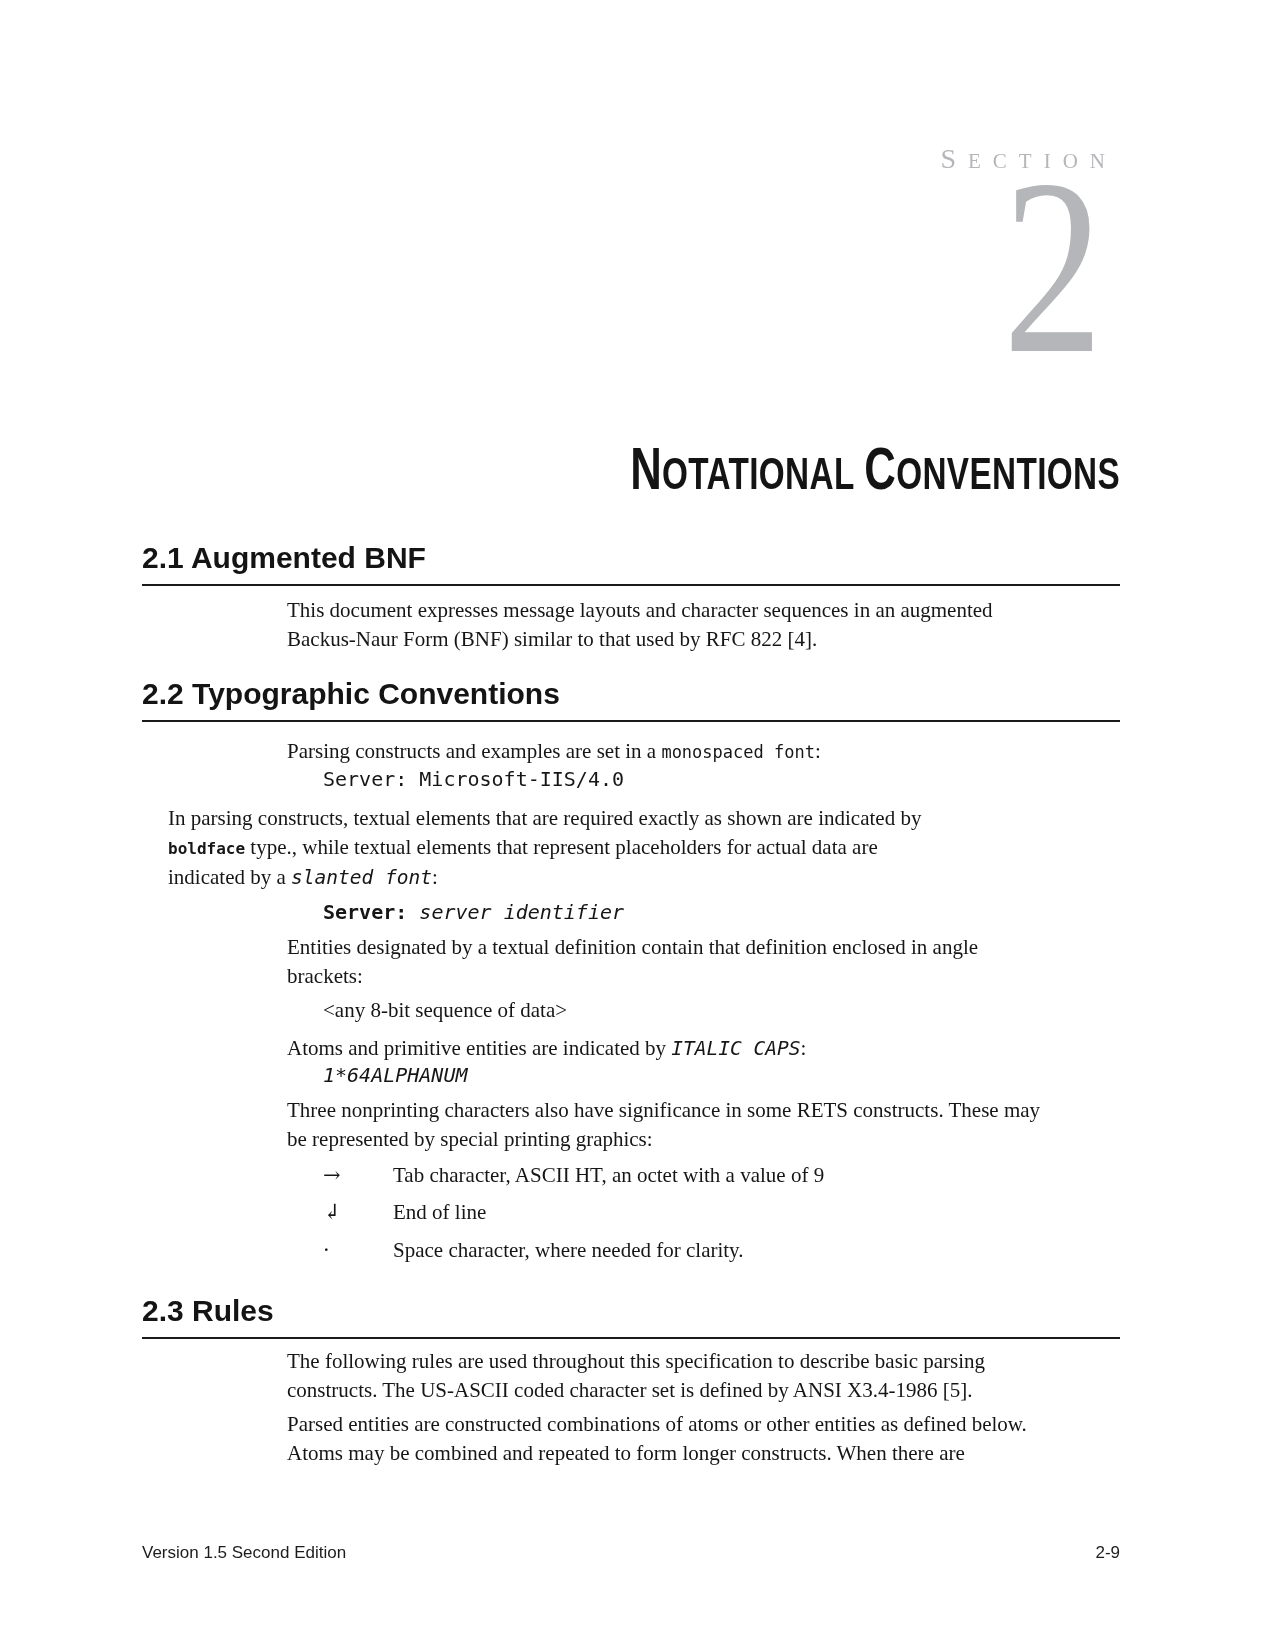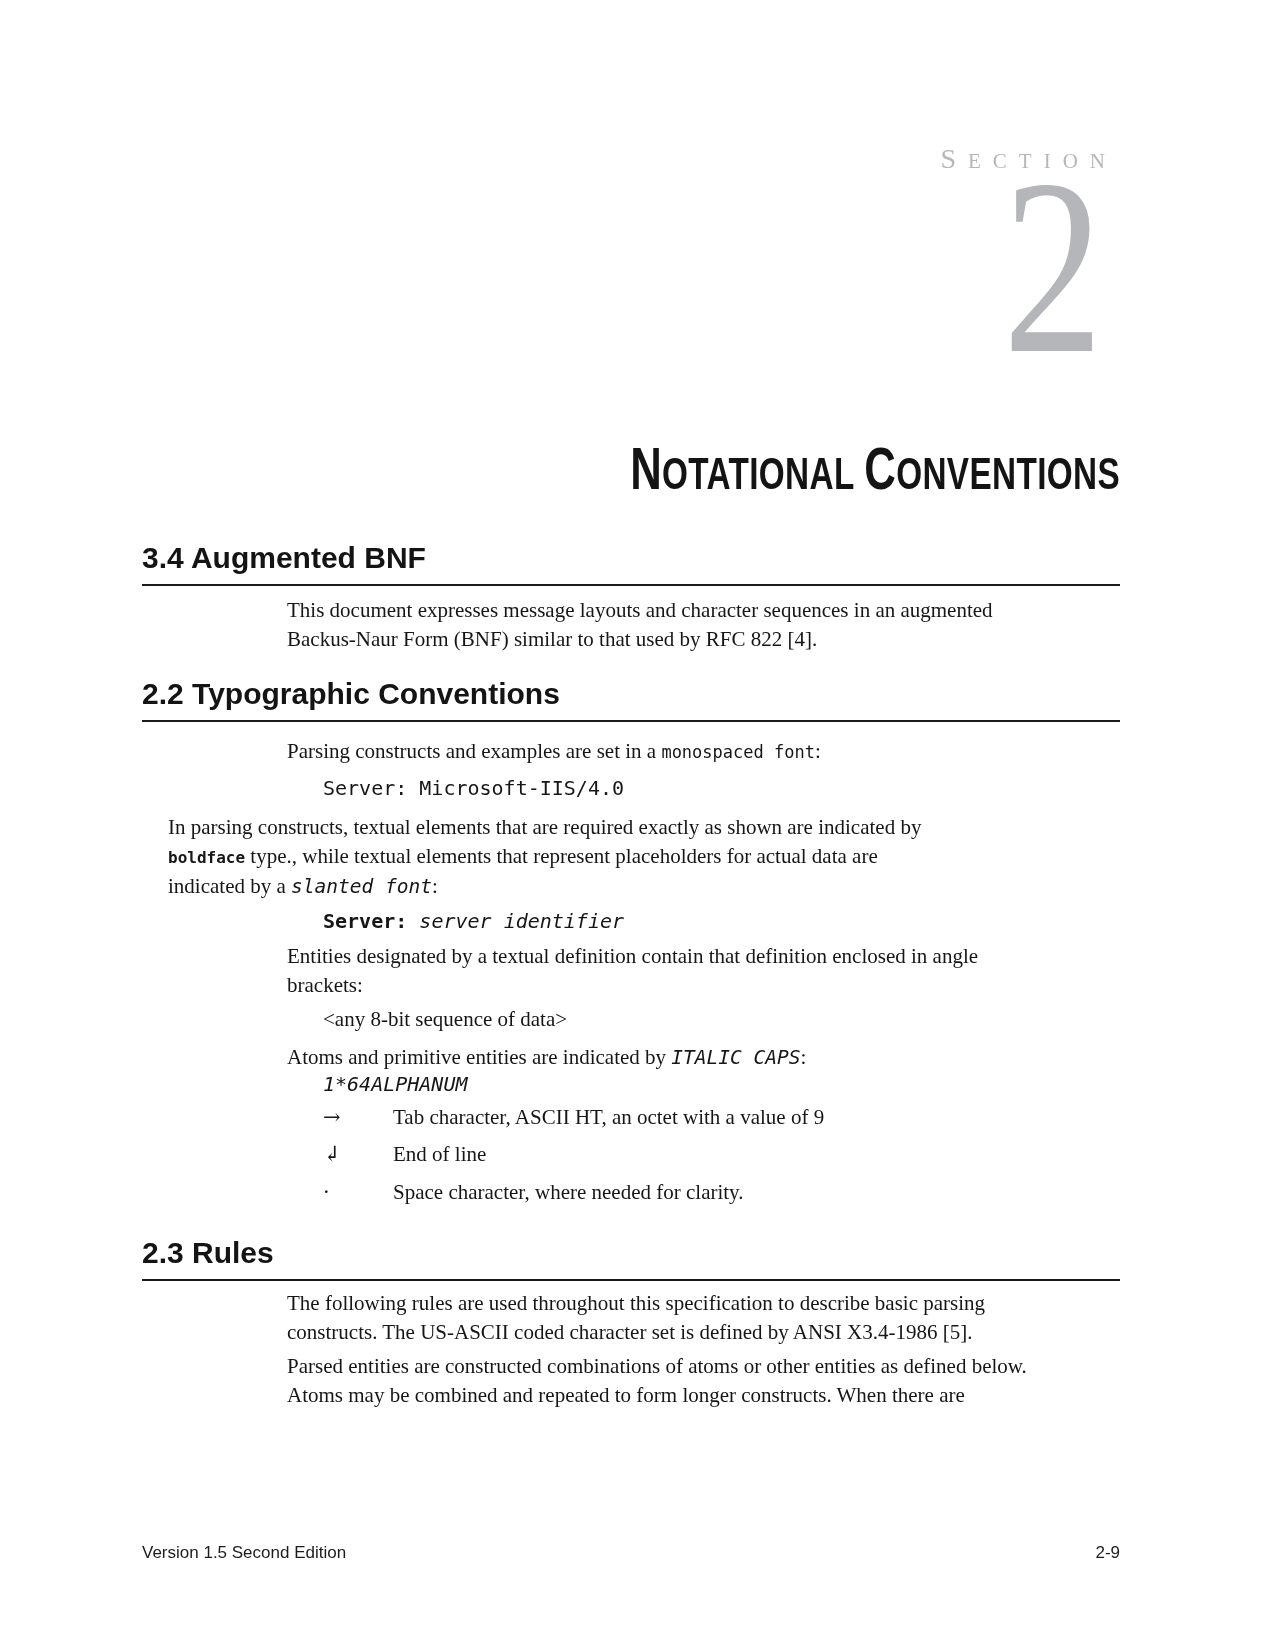--- a/index.html
+++ b/index.html
@@ -96,21 +96,21 @@
   .p-rules1      { margin-top: 8px; }
   .p-rules2      { margin-top: 5px; }
 
   .codeline {
     margin: 0 0 0 181px;
     font-family: "DejaVu Sans Mono", monospace;
     font-size: 20px;
     line-height: 24px;
     white-space: pre;
   }
-  .c1 { margin-top: 9px; }
+  .c1 { }
   .c2 { margin-top: 8px; }
   .c3 { font-style: italic; }
 
   .example { margin: 5px 0 0 181px; }
 
   .imono { font-family: "DejaVu Sans Mono", monospace; font-size: 17px; }
   .imono-bold { font-family: "DejaVu Sans Mono", monospace; font-size: 16px; font-weight: 700; }
   .imono-italic { font-family: "DejaVu Sans Mono", monospace; font-size: 19.5px; font-style: italic; }
   .cm-bold { font-weight: 700; }
   .cm-italic { font-style: italic; }
@@ -150,21 +150,21 @@
 <div class="page">
 
   <div class="kicker"><span class="kicker-initial">S</span><span class="kicker-rest">ECTION</span></div>
 
   <div class="section-number">2</div>
 
   <h1 class="doc-title"><span class="t-init">N</span><span class="t-rest">OTATIONAL</span><span class="t-init t-gap">C</span><span class="t-rest">ONVENTIONS</span></h1>
 
   <main class="content">
 
-    <h2 class="sec-heading h-bnf">3.4 Augmented BNF</h2>
+    <h2 class="sec-heading h-bnf">2.1 Augmented BNF</h2>
     <p class="body indent p-bnf1">This document expresses message layouts and character sequences in an augmented
 Backus-Naur Form (BNF) similar to that used by RFC 822 [4].</p>
 
     <h2 class="sec-heading h-typo">2.2 Typographic Conventions</h2>
 
     <p class="body indent p-parsing"><span>Parsing constructs and examples are set in a </span><span class="imono">monospaced font</span><span>:</span></p>
 
     <p class="codeline c1">Server: Microsoft-IIS/4.0</p>
 
     <p class="body indent p-constructs"><span>In parsing constructs, textual elements that are required exactly as shown are indicated by
@@ -175,20 +175,22 @@
 
     <p class="body indent p-entities">Entities designated by a textual definition contain that definition enclosed in angle
 brackets:</p>
 
     <p class="body example">&lt;any 8-bit sequence of data&gt;</p>
 
     <p class="body indent p-atoms"><span>Atoms and primitive entities are indicated by </span><span class="imono-italic">ITALIC CAPS</span><span>:</span></p>
 
     <p class="codeline c3">1*64ALPHANUM</p>
 
+    <p class="body indent p-nonprinting">Three nonprinting characters also have significance in some RETS constructs. These may
+be represented by special printing graphics:</p>
 
     <div class="glyph-row g1">
         <span class="glyph-symbol">→</span>
         <span class="glyph-desc">Tab character, ASCII HT, an octet with a value of 9</span>
       </div>
 
     <div class="glyph-row g2">
         <span class="glyph-symbol">↲</span>
         <span class="glyph-desc">End of line</span>
       </div>

